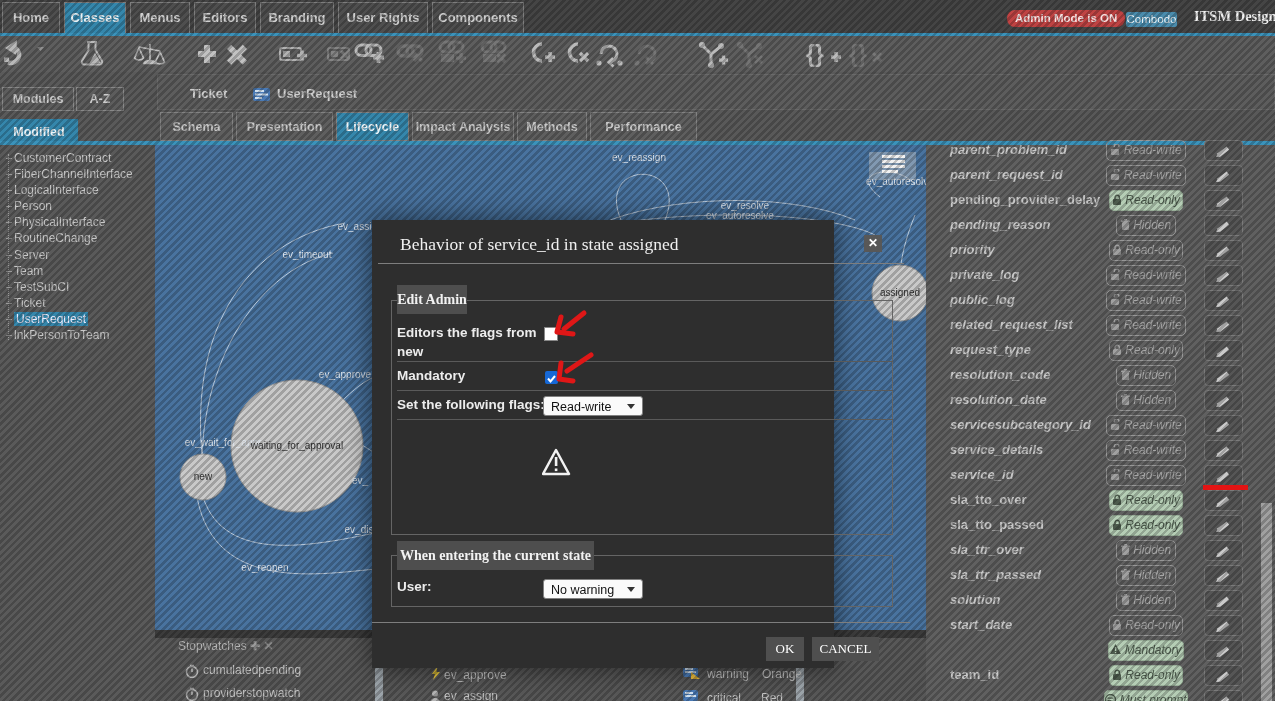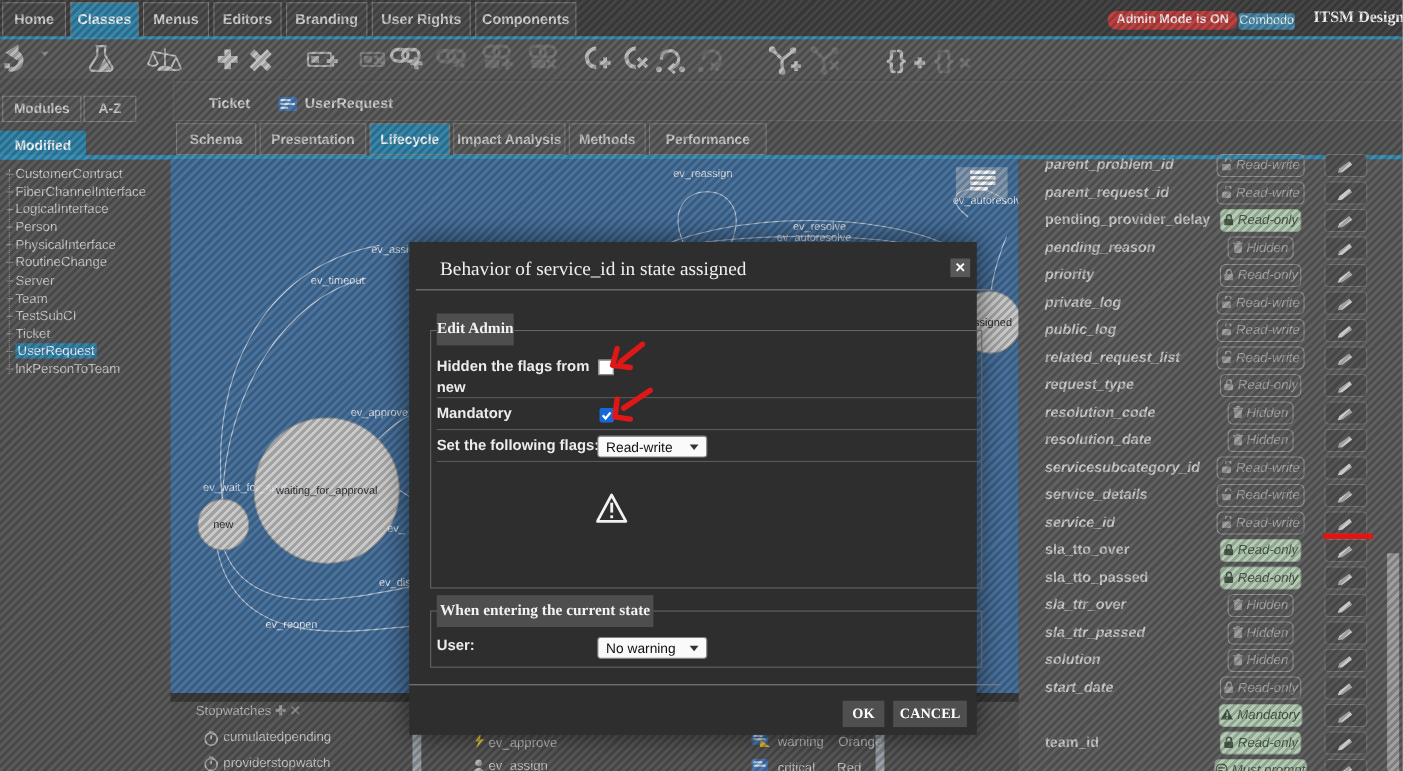--- a/index.html
+++ b/index.html
@@ -34,32 +34,32 @@
 .rlabel.ni{font-style:normal;}
 .fbtn{position:absolute;top:2px;height:19px;line-height:19px;border:1px solid #979797;border-radius:5px;color:#a8a8a8;font-style:italic;font-size:12px;text-align:center;}
 .fbtn.grn{background:#b5cdb5;color:#4c5a4c;border-color:#9ab09a;}
 .pbtn{position:absolute;left:278px;top:2px;width:37px;height:19px;border:1px solid #7a7a7a;border-radius:4px;background:#565656;}
 
 #bottom{left:155px;top:630px;width:771px;height:71px;background:#585858;border-top:8px solid #3c3c3c;}
 .btxt{position:absolute;color:#c5c5c5;font-size:12px;white-space:nowrap;}
 
 #stripes{left:0;top:0;width:1275px;height:701px;background:repeating-linear-gradient(135deg,rgba(0,0,0,0) 0 2.6px,rgba(0,0,0,0.20) 2.6px 5.2px);pointer-events:none;}
 
-#modal{left:372px;top:220px;width:516px;height:448px;background:#2e2e2e;box-shadow:0 0 25px rgba(0,0,0,0.55);color:#ececec;}
+#modal{left:372px;top:220px;width:462px;height:448px;background:#2e2e2e;box-shadow:0 0 25px rgba(0,0,0,0.55);color:#ececec;}
 #mtitle{position:absolute;left:28px;top:14px;font-family:"Liberation Serif",serif;font-size:17.5px;color:#f0f0f0;}
 #mclose{position:absolute;left:492px;top:15px;width:18px;height:17px;background:#585858;color:#fff;font-weight:bold;font-size:12px;text-align:center;line-height:17px;}
 .msep{position:absolute;height:1px;background:#7e7e7e;}
 .fset{position:absolute;border:1px solid #656565;}
 .legend{position:absolute;background:#4e4e4e;font-family:"Liberation Serif",serif;font-weight:bold;font-size:14px;color:#f2f2f2;text-align:center;white-space:nowrap;}
 .mlabel{position:absolute;font-weight:bold;font-size:13.5px;color:#ececec;}
 .rsep{position:absolute;height:1px;background:#5a5a5a;left:25px;width:496px;}
 .msel{position:absolute;width:100px;height:20px;background:#fafafa;border:1px solid #808080;border-radius:3px;color:#111;font-size:12.5px;line-height:20px;padding-left:7px;box-sizing:border-box;}
 .msel:after{content:"";position:absolute;right:7px;top:7px;border-left:4px solid transparent;border-right:4px solid transparent;border-top:5px solid #333;}
 #warntext{position:absolute;left:229px;top:206px;width:225px;color:#9a9a9a;font-size:12.5px;line-height:16.3px;text-align:center;}
-.mbtn{position:absolute;top:417px;height:24px;background:#4f4f4f;color:#fff;font-family:"Liberation Serif",serif;font-weight:bold;font-size:13px;text-align:center;line-height:24px;}
+.mbtn{position:absolute;top:417px;height:24px;background:#4f4f4f;color:#fff;font-family:"Liberation Serif",serif;font-weight:normal;font-size:13px;text-align:center;line-height:24px;}
 </style></head><body>
 <div id="root">
   <div class="abs" id="nav">
     <div class="ntab" style="left:2px;width:58px;">Home</div>
     <div class="ntab sel" style="left:64px;width:62px;">Classes</div>
     <div class="ntab" style="left:130px;width:60px;">Menus</div>
     <div class="ntab" style="left:194px;width:62px;">Editors</div>
     <div class="ntab" style="left:260px;width:74px;">Branding</div>
     <div class="ntab" style="left:338px;width:90px;">User Rights</div>
     <div class="ntab" style="left:432px;width:92px;">Components</div>
@@ -537,21 +537,21 @@
     <div class="btxt" style="left:552px;top:53px;">critical</div>
     <div class="btxt" style="left:606px;top:53px;">Red</div>
   </div>
   <div class="abs" id="stripes"></div>
   <div class="abs" id="modal">
     <div id="mtitle">Behavior of service_id in state assigned</div>
     <div id="mclose">✕</div>
     <div class="msep" style="left:6px;top:43px;width:526px;"></div>
     <div class="fset" style="left:19px;top:80px;width:500px;height:233px;"></div>
     <div class="legend" style="left:25px;top:65px;width:70px;height:29px;line-height:29px;">Edit Admin</div>
-    <div class="mlabel" style="left:25px;top:105px;">Hidden the flags from</div>
+    <div class="mlabel" style="left:25px;top:105px;">Editors the flags from</div>
     <div class="mlabel" style="left:25px;top:124px;">new</div>
     <div style="position:absolute;left:172px;top:107px;width:12px;height:12px;background:#fff;border:1px solid #888;"></div>
     <div class="rsep" style="top:141px;"></div>
     <div class="mlabel" style="left:25px;top:148px;">Mandatory</div>
     <div style="position:absolute;left:173px;top:151px;width:13px;height:13px;background:#1668d6;border-radius:2px;"><svg width="13" height="13">
           <path d="M3 6.5 l2.5 3 l4.5 -5.5" stroke="#fff" stroke-width="2" fill="none"></path>
         </svg></div>
     <div class="rsep" style="top:170px;"></div>
     <div class="mlabel" style="left:25px;top:177px;">Set the following flags:</div>
     <div class="msel" style="left:171px;top:176px;">Read-write</div>

